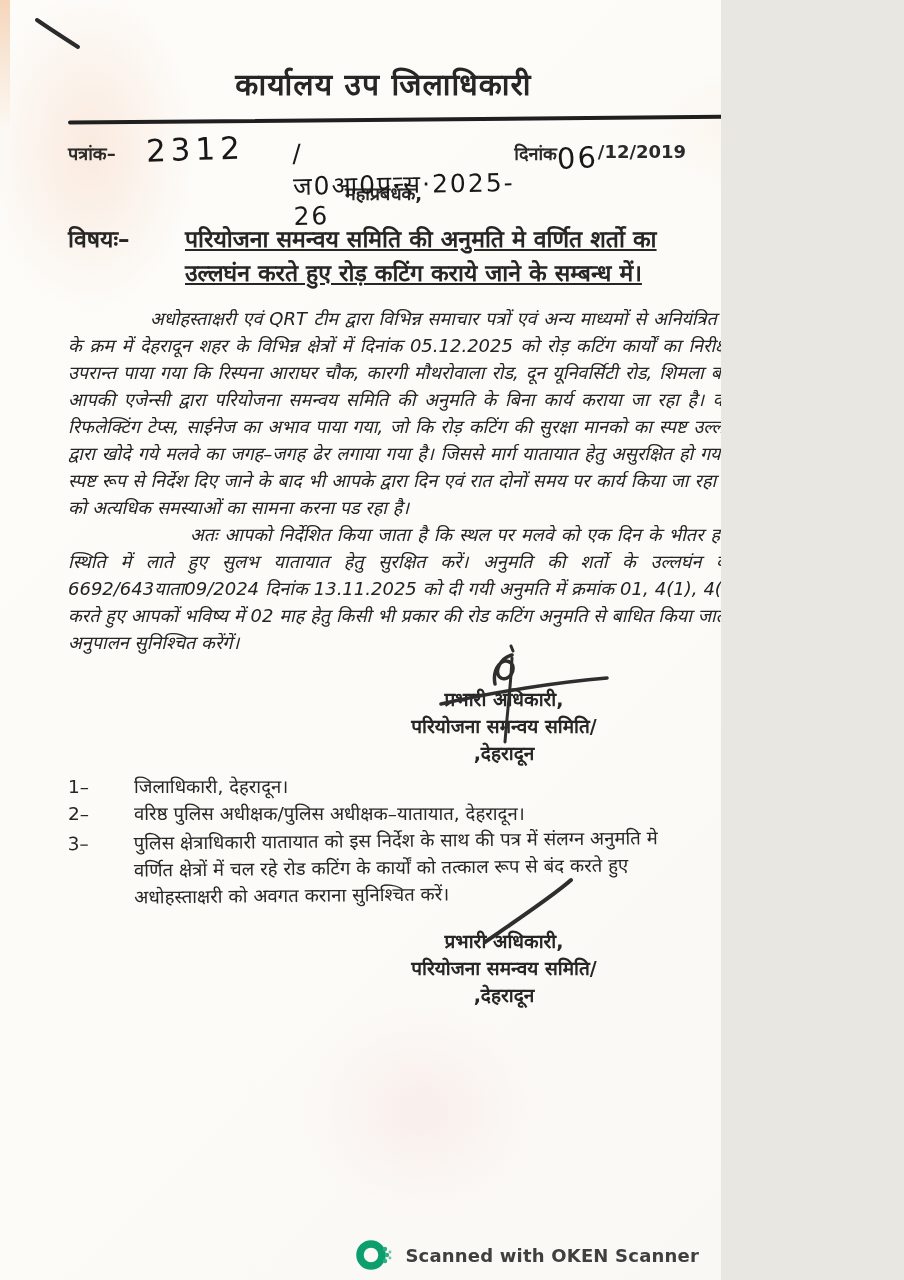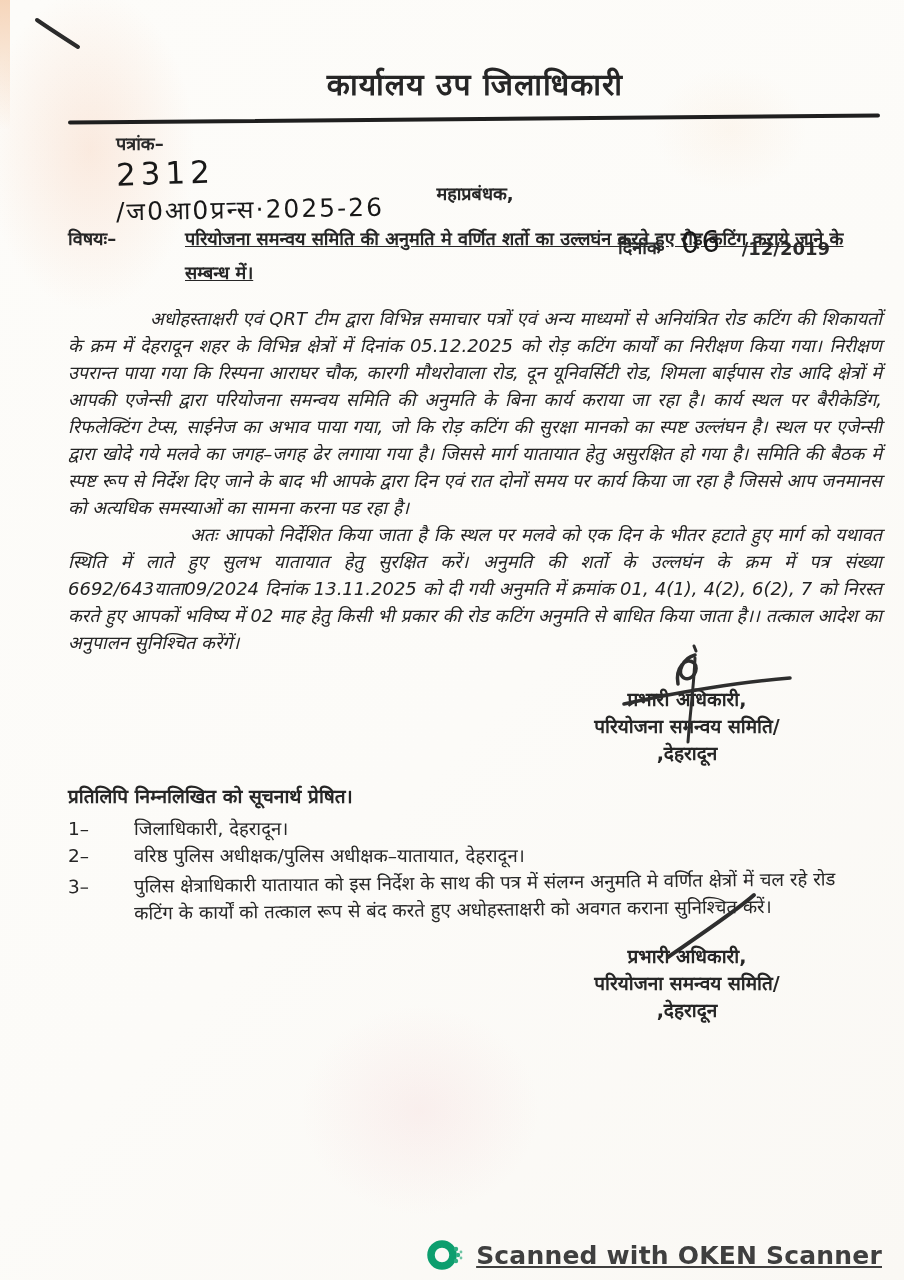--- a/index.html
+++ b/index.html
@@ -1,19 +1,19 @@
 <!DOCTYPE html>
 <html><head>
 <meta charset="utf-8">
 <style>
   * { margin:0; padding:0; box-sizing:border-box; }
   html,body { width:904px; }
   body { font-family:"DejaVu Sans", sans-serif; background:#e9e7e2; }
   .page {
-    position:relative; width:904px; height:1280px; overflow:hidden;
+    position:relative; width:721px; height:1280px; overflow:hidden;
     background:linear-gradient(135deg,#fdfcf9 0%, #fcfbf8 55%, #faf8f4 100%);
     color:#262626;
   }
   .blotch { position:absolute; pointer-events:none; }
   .b1 { left:-60px; top:-80px; width:300px; height:460px;
         background:radial-gradient(closest-side, rgba(243,188,156,0.28), rgba(243,188,156,0) 70%); }
   .b2 { left:250px; top:960px; width:340px; height:300px;
         background:radial-gradient(closest-side, rgba(238,180,185,0.16), rgba(238,180,185,0) 70%); }
   .b3 { left:620px; top:40px; width:220px; height:180px;
         background:radial-gradient(closest-side, rgba(246,205,165,0.12), rgba(246,205,165,0) 70%); }
@@ -22,31 +22,31 @@
 
   .content { position:relative; padding:66px 22px 0 68px; }
 
   .hdr { text-align:center; font-weight:700; }
   .hdr-l1 { font-size:30px; line-height:38px; letter-spacing:1px; }
   .hdr-l2 { font-size:30px; line-height:38px; letter-spacing:0.5px; }
 
   .rule { margin-top:13px; height:3.5px; background:#1f1f1f; width:812px;
           transform:rotate(-0.5deg); border-radius:2px; }
 
-  .refline { margin-top:10px; display:flex; align-items:baseline; height:48px;flex-direction:column; }
+  .refline { margin-top:10px; display:flex; align-items:baseline; height:48px; }
   .printed { font-size:18px; font-weight:700; color:#2a2a2a; }
   .hand { color:#181818; font-weight:400; }
   .hand-num { font-size:31px; margin-left:30px; letter-spacing:5px; transform:rotate(-2deg); }
   .hand-ref { font-size:25px; margin-left:48px; letter-spacing:2px; transform:rotate(-1deg); }
-  .date-group { margin-left:auto; margin-right:52px; display:flex; align-items:flex-end; gap:20px; }
+  .date-group { margin-left:auto; margin-right:52px; display:flex; align-items:flex-start; gap:0; }
   .hand-day { font-size:29px; letter-spacing:2px; transform:rotate(-3deg); }
 
   .addr { font-size:18px; line-height:29px; font-weight:700;text-align:center; }
 
-  .subject { margin-top:14px; display:flex; font-weight:700; font-size:18px; line-height:34px; }
+  .subject { margin-top:14px; display:flex; font-weight:700; font-size:23px; line-height:34px; }
   .subject-label { width:117px; flex:0 0 117px; }
   .subject-text { width:660px;text-decoration:underline; }
 
   .bodytext { font-size:18px; line-height:27px; text-align:justify; width:814px;
               font-weight:500; color:#232323;font-style:italic; }
   .para1 { margin-top:15px; text-indent:82px; }
   .para2 { text-indent:122px; }
 
   .sigblock { position:relative; width:270px; margin-left:auto; margin-right:60px;
               text-align:center; font-size:19px; line-height:27px; font-weight:700; }
@@ -59,22 +59,22 @@
   .copy-head { margin-top:16px; font-size:19px; font-weight:700; }
   .copylist { margin-top:6px; }
   .copy-item { display:flex; font-size:18.5px; line-height:27px; font-weight:500; }
   .copy-num { width:66px; flex:0 0 66px; }
   .copy-text { width:746px; }
   .copy-item-3 { transform:rotate(-0.6deg); }
 
   .corner-mark { position:absolute; left:30px; top:12px; }
 
   .footer { position:absolute; right:22px; bottom:6px; display:flex; align-items:center; gap:13px; }
-  .footer-text { font-size:25px; font-weight:600; color:#3f3f3f; letter-spacing:0.2px;
-                 font-family:"DejaVu Sans", sans-serif;text-decoration:underline; }
+  .footer-text { font-size:18px; font-weight:600; color:#3f3f3f; letter-spacing:0.2px;
+                 font-family:"DejaVu Sans", sans-serif; }
 </style>
 </head>
 <body>
 
 <div class="page">
 
   <div class="blotch b1"></div>
   <div class="blotch b2"></div>
   <div class="blotch b3"></div>
   <div class="blotch edge"></div>
@@ -119,21 +119,20 @@
         <path d="M96 42 C93 26 104 14 112 21 C118 27 110 40 102 36 C94 31 101 16 113 13" stroke="#2e2e2e" stroke-width="3.5" fill="none" stroke-linecap="round"></path>
         <path d="M112 4 L114 9" stroke="#2e2e2e" stroke-width="3" fill="none" stroke-linecap="round"></path>
         <path d="M42 62 C 95 50 160 40 208 36" stroke="#2e2e2e" stroke-width="3.5" fill="none" stroke-linecap="round"></path>
         <path d="M113 16 C 112 42 108 72 106 100" stroke="#2e2e2e" stroke-width="3" fill="none" stroke-linecap="round"></path>
       </svg>
       <div>प्रभारी अधिकारी,</div>
       <div>परियोजना समन्वय समिति/</div>
       <div>,देहरादून</div>
     </div>
 
-    <div class="copy-head">प्रतिलिपि निम्नलिखित को सूचनार्थ प्रेषित।</div>
 
     <div class="copylist">
       <div class="copy-item">
         <span class="copy-num">1–</span>
         <span class="copy-text">जिलाधिकारी, देहरादून।</span>
       </div>
       <div class="copy-item">
         <span class="copy-num">2–</span>
         <span class="copy-text">वरिष्ठ पुलिस अधीक्षक/पुलिस अधीक्षक–यातायात, देहरादून।</span>
       </div>

